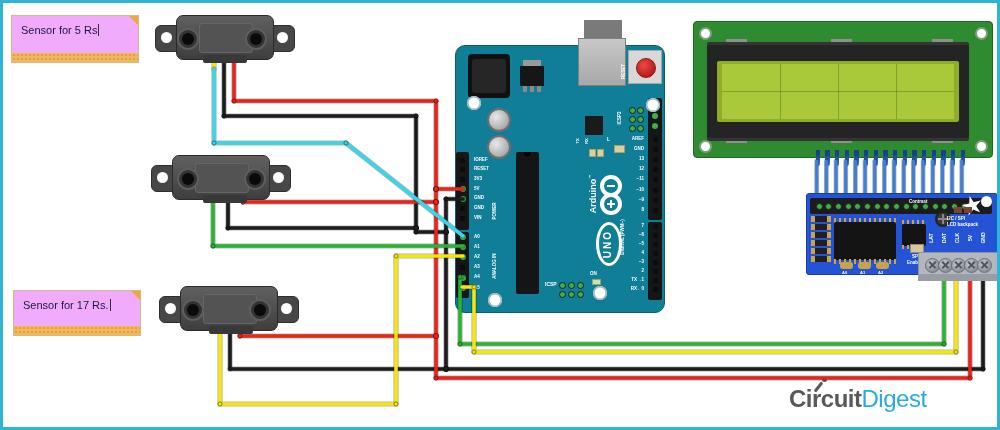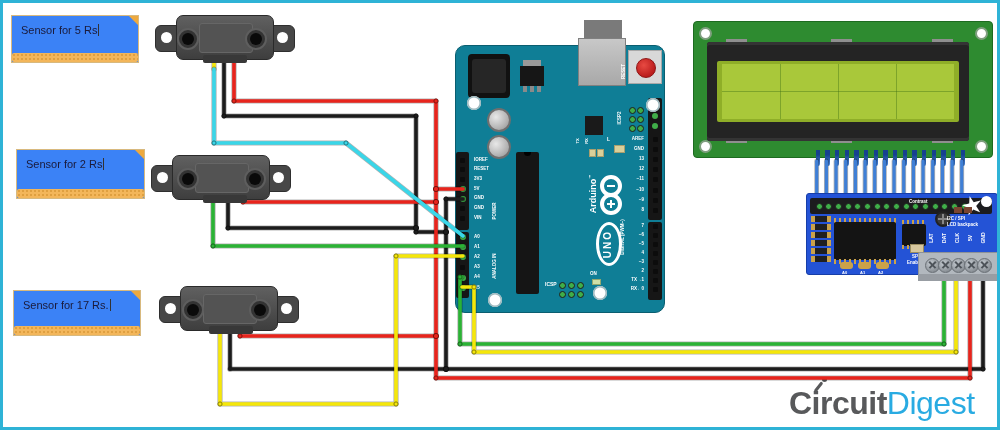--- a/index.html
+++ b/index.html
@@ -1,21 +1,21 @@
 <!DOCTYPE html>
 <html><head>
 <meta charset="utf-8">
 <style>
   html,body{margin:0;padding:0;background:#fff;font-family:"Liberation Sans",sans-serif;}
   .canvas{position:relative;width:1000px;height:430px;box-sizing:border-box;border:3px solid #2fb3d6;background:#fff;overflow:hidden;}
   .abs{position:absolute;}
   .t{position:absolute;color:#fff;font-weight:bold;line-height:1;white-space:nowrap;}
   .vt{transform:rotate(-90deg);text-align:center;}
   
-  .note{position:absolute;background:#3b82f6;border:1px solid #d8b97e;z-index:3;box-sizing:border-box;}
+  .note{position:absolute;background:#f0abfc;border:1px solid #d8b97e;z-index:3;box-sizing:border-box;}
   .note .txt{position:absolute;left:9px;top:8px;font-size:11px;color:#1a1a3a;}
   .caret{display:inline-block;width:1px;height:12px;background:#333;margin-left:1px;vertical-align:-2px;}
   .note .strip{position:absolute;left:0;right:0;bottom:0;height:9px;background:#f3b65a;background-image:radial-gradient(#dfa040 1px,transparent 1px);background-size:4px 4px;}
   .note .fold{position:absolute;top:0;right:0;width:0;height:0;border-top:9px solid #eda93f;border-left:9px solid transparent;}
   
   .sensor{position:absolute;width:140px;height:48px;z-index:3;}
   .sensor .tab{position:absolute;top:10px;width:32px;height:27px;background:#474747;border:1px solid #2e2e2e;border-radius:6px;box-sizing:border-box;}
   .sensor .tabhole{position:absolute;width:11px;height:11px;border-radius:50%;background:#fff;top:17px;}
   .sensor .body{position:absolute;left:21px;top:0;width:98px;height:45px;background:linear-gradient(#606060,#3e3e3e);border:1px solid #2a2a2a;border-radius:7px;box-sizing:border-box;}
   .sensor .panel{position:absolute;left:44px;top:8px;width:52px;height:28px;background:#535353;border:1px solid #666;border-radius:3px;}
@@ -49,21 +49,21 @@
   .rcomp{position:absolute;width:20px;height:6px;background:linear-gradient(90deg,#caa24a 0 4px,#202020 4px 16px,#caa24a 16px 20px);}
   .block{position:absolute;left:111px;top:58px;width:81px;height:26px;background:#b2b8be;border:1px solid #8d9298;border-radius:2px;box-sizing:border-box;}
   .subblock{position:absolute;left:111px;top:80px;width:81px;height:7px;background:#989da3;}
   .screw{position:absolute;width:15px;height:15px;border-radius:50%;background:radial-gradient(circle at 38% 35%,#c6ccd2,#878d93 75%);border:1px solid #6a7076;box-sizing:border-box;}
   .screw:before,.screw:after{content:"";position:absolute;left:2px;top:5.5px;width:9px;height:1.6px;background:#4e545a;}
   .screw:before{transform:rotate(45deg);}.screw:after{transform:rotate(-45deg);}
   .pot{position:absolute;width:16px;height:16px;border-radius:50%;background:#3a3a3a;border:2px solid #222;box-sizing:border-box;}
   .pot:before{content:"";position:absolute;left:5px;top:1px;width:2px;height:10px;background:#888;}
   .pot:after{content:"";position:absolute;left:1px;top:5px;width:10px;height:2px;background:#888;}
   
-  .logo{position:absolute;left:786px;top:382px;font-size:32px;letter-spacing:-0.5px;z-index:1;white-space:nowrap;}
+  .logo{position:absolute;left:786px;top:382px;font-size:24px;letter-spacing:-0.5px;z-index:1;white-space:nowrap;}
   .logo .p1{font-weight:bold;color:#58595b;position:relative;}
   .logo .p2{font-weight:normal;color:#29abe2;}
   .logo .accent{position:absolute;left:28px;top:-4px;width:3px;height:12px;background:#58595b;border-radius:2px;transform:rotate(38deg);}
   .logo .adot{position:absolute;left:33px;top:-8px;width:5px;height:5px;border-radius:50%;background:#58595b;}
   svg.wires{position:absolute;left:0;top:0;z-index:2;}
 </style>
 </head>
 <body>
 
 <div class="canvas">
@@ -338,25 +338,20 @@
       <circle cx="413" cy="225" r="2.6" fill="#1c1c1c" stroke="rgb(14,14,14)" stroke-width="1"></circle>
       <circle cx="443" cy="229" r="2.6" fill="#1c1c1c" stroke="rgb(14,14,14)" stroke-width="1"></circle>
       <circle cx="443" cy="366" r="2.6" fill="#1c1c1c" stroke="rgb(14,14,14)" stroke-width="1"></circle>
     </svg>
 
   <div class="note" style="left:8px;top:12px;width:128px;height:48px;">
     <div class="txt"><span>Sensor for 5 Rs</span><span class="caret"></span></div>
     <div class="strip"></div>
     <div class="fold"></div>
   </div>
-  <div class="note" style="left:13px;top:146px;width:129px;height:50px;">
-    <div class="txt"><span>Sensor for 2 Rs</span><span class="caret"></span></div>
-    <div class="strip"></div>
-    <div class="fold"></div>
-  </div>
   <div class="note" style="left:10px;top:287px;width:128px;height:46px;">
     <div class="txt"><span>Sensor for 17 Rs.</span><span class="caret"></span></div>
     <div class="strip"></div>
     <div class="fold"></div>
   </div>
 
   <div class="sensor" style="left:152px;top:12px;">
     <div class="tab" style="left:0;"></div>
       <div class="tab" style="left:108px;"></div>
     <div class="tabhole" style="left:6px;"></div>

